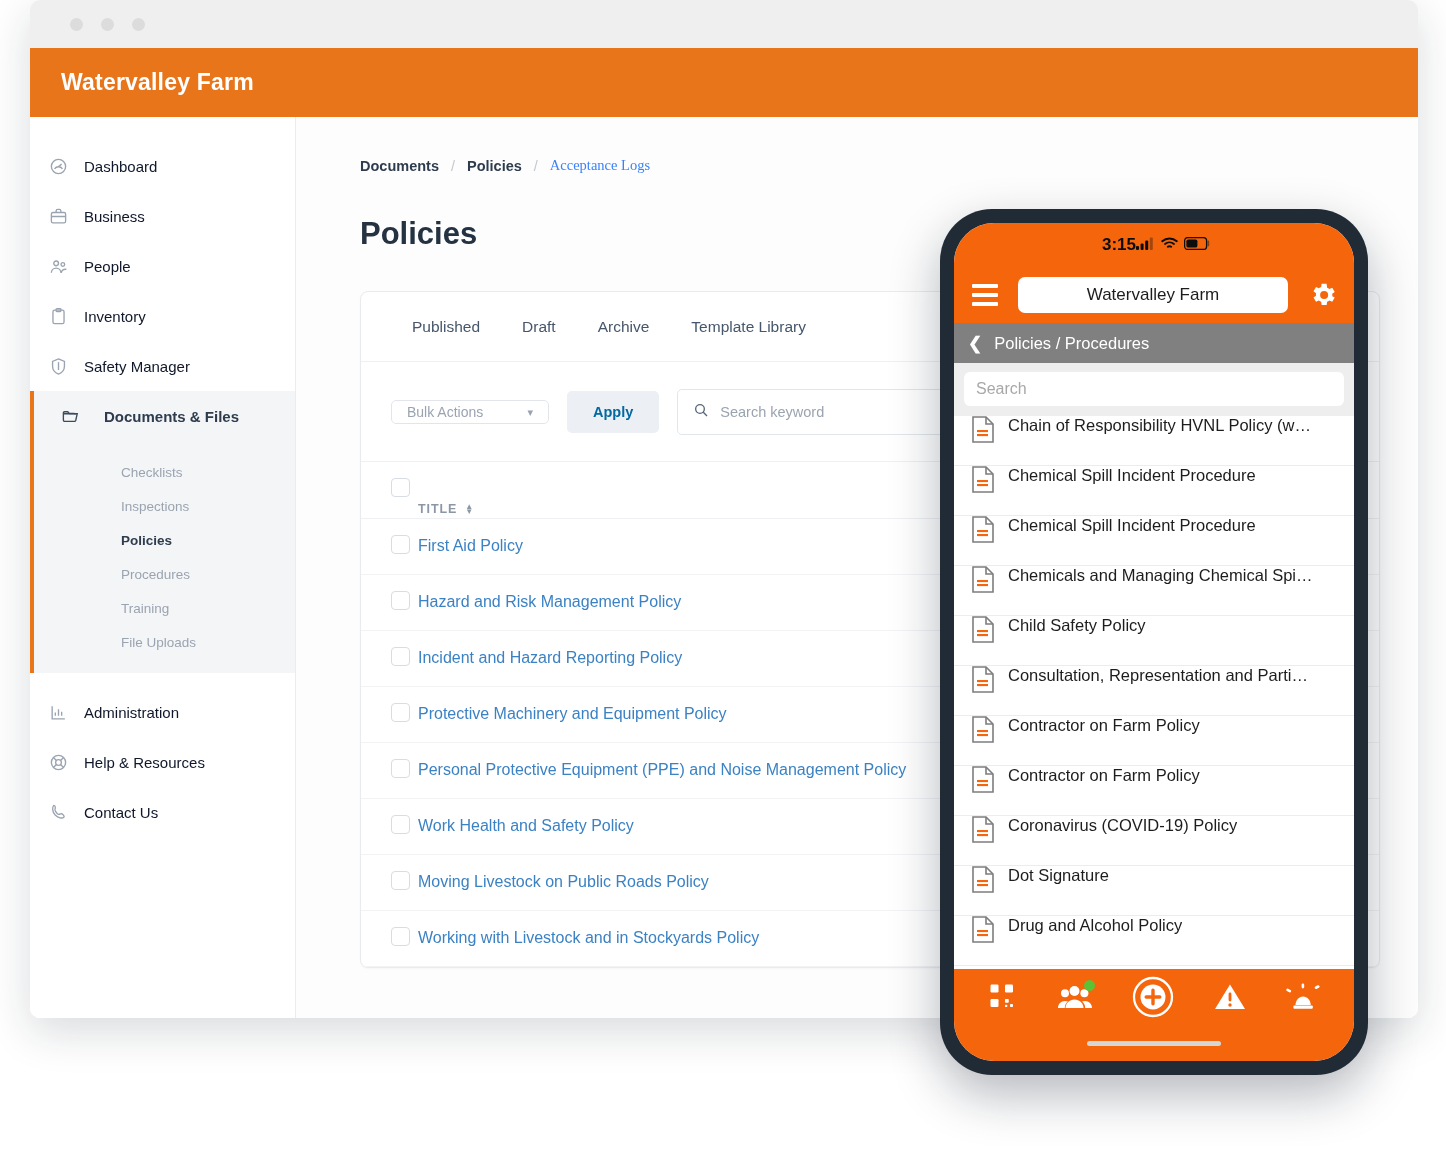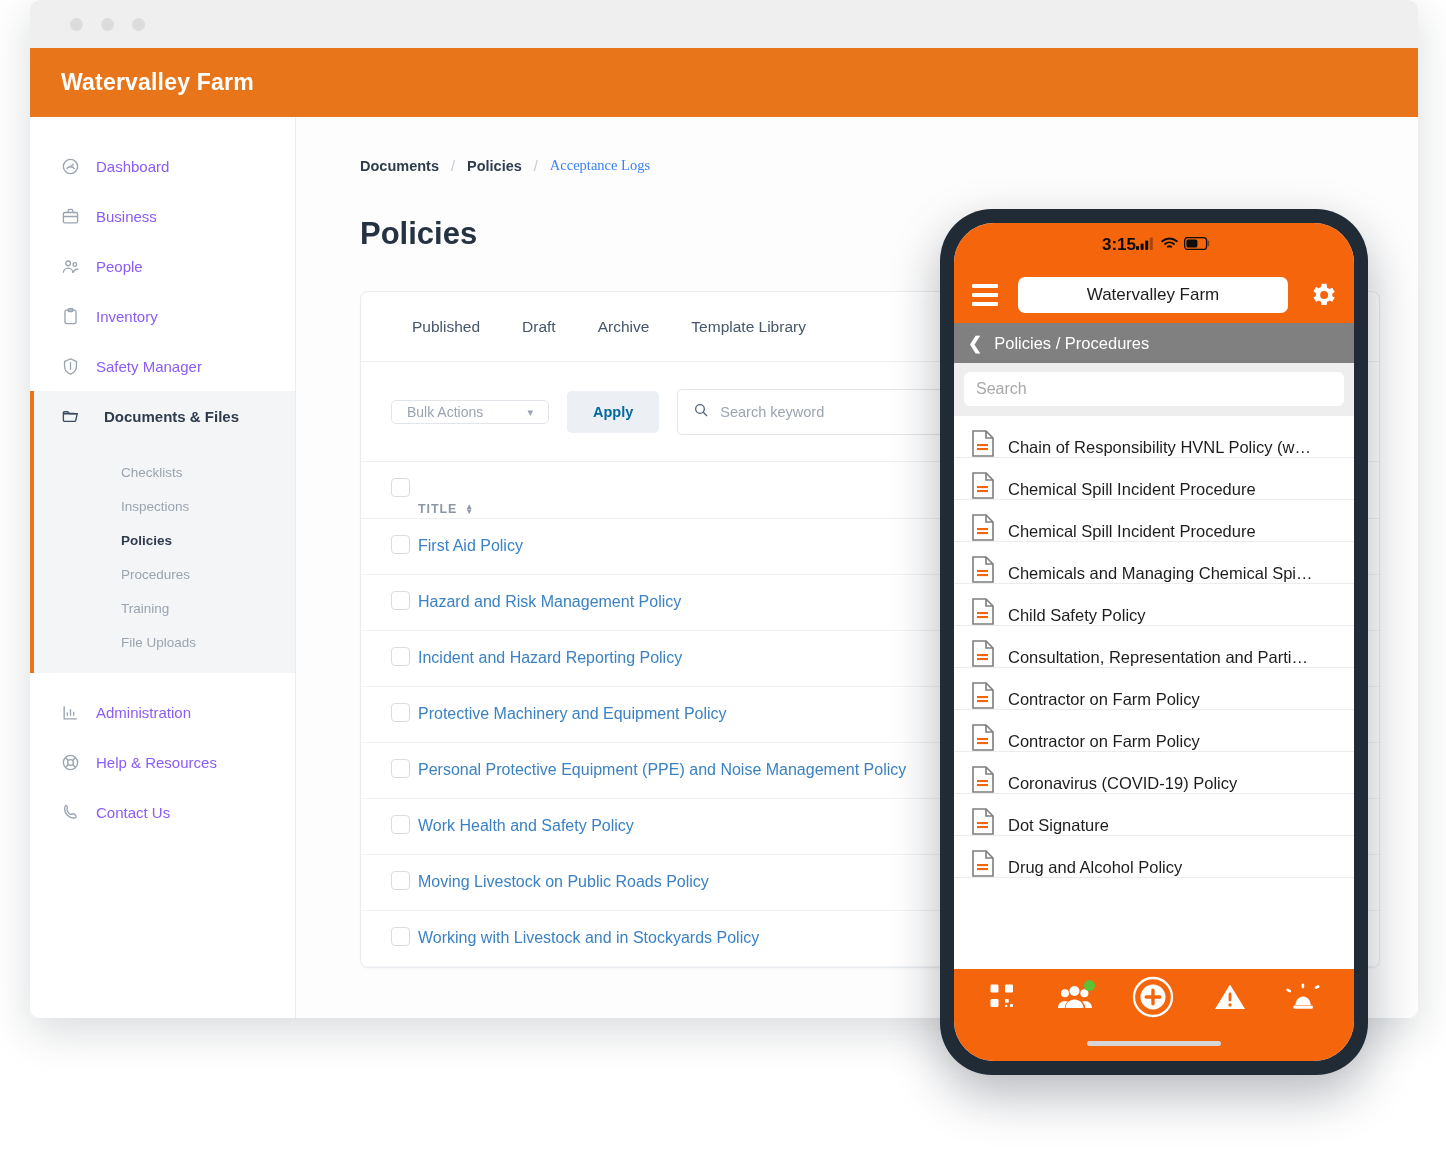--- a/index.html
+++ b/index.html
@@ -35,21 +35,21 @@
   .app-body { display: flex; height: calc(1018px - 48px - 69px); background: #fdfdfd; }
 
   
   .sidebar {
     width: 266px; flex: 0 0 266px; background: #ffffff;
     border-right: 1px solid #ececee; padding-top: 24px;
     position: relative;
   }
   .nav-item {
     display: flex; align-items: center; gap: 16px;
-    height: 50px; padding-left: 31px; color: #8b5cf6; font-size: 15px;
+    height: 50px; padding-left: 19px; color: #0f172a; font-size: 15px;
   }
   .nav-item .ico { width: 19px; height: 19px; display:flex; align-items:center; justify-content:center; color:#9aa4b1; }
   .nav-item .ico svg { width: 19px; height: 19px; display: block; }
 
   .nav-group {
     background: #f4f5f7;
     border-left: 4px solid #E8751A;
     padding-bottom: 14px;
   }
   .nav-group .nav-item { padding-left: 27px; color: #2e3c4e; font-weight: bold; gap: 24px; }
@@ -155,21 +155,21 @@
   }
   .back-chev { font-size: 17px; font-weight: bold; }
   .search-wrap { background: #eeeeee; padding: 9px 10px 10px 10px; }
   .mob-search {
     height: 34px; background: #fff; border-radius: 6px;
     display: flex; align-items: center; padding: 0 12px;
     color: #a8a8a8; font-size: 16px;
   }
   .doc-list { flex: 1; overflow: hidden; background: #fff; }
   .doc-row {
-    height: 42px; display: flex; align-items: flex-end; gap: 14px;
+    height: 50px; display: flex; align-items: flex-start; gap: 14px;
     padding: 0 10px 0 18px; border-bottom: 1px solid #ececec;
   }
   .doc-row .label {
     font-size: 16.5px; color: #1d1d1d; white-space: nowrap;
     overflow: hidden; text-overflow: ellipsis;
   }
   .doc-ico { flex: 0 0 22px; width: 22px; height: 27px; }
 
   .tabbar {
     height: 56px; background: #F4650C; display: flex; align-items: center;

